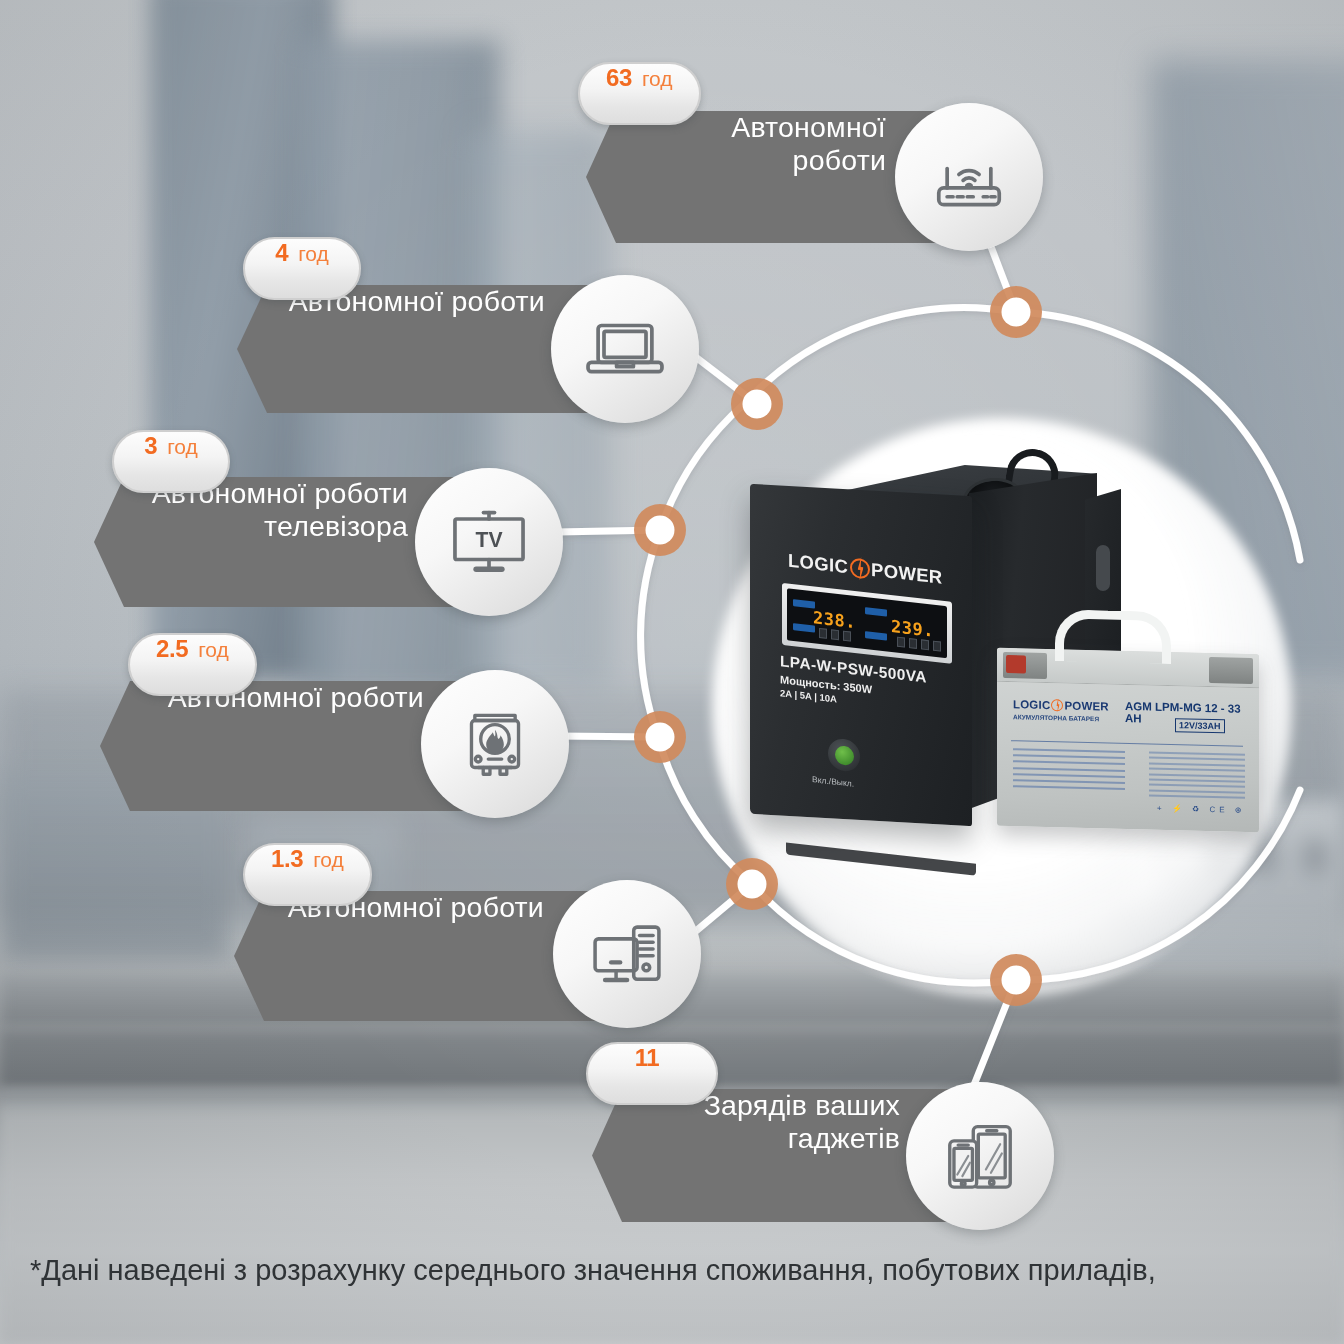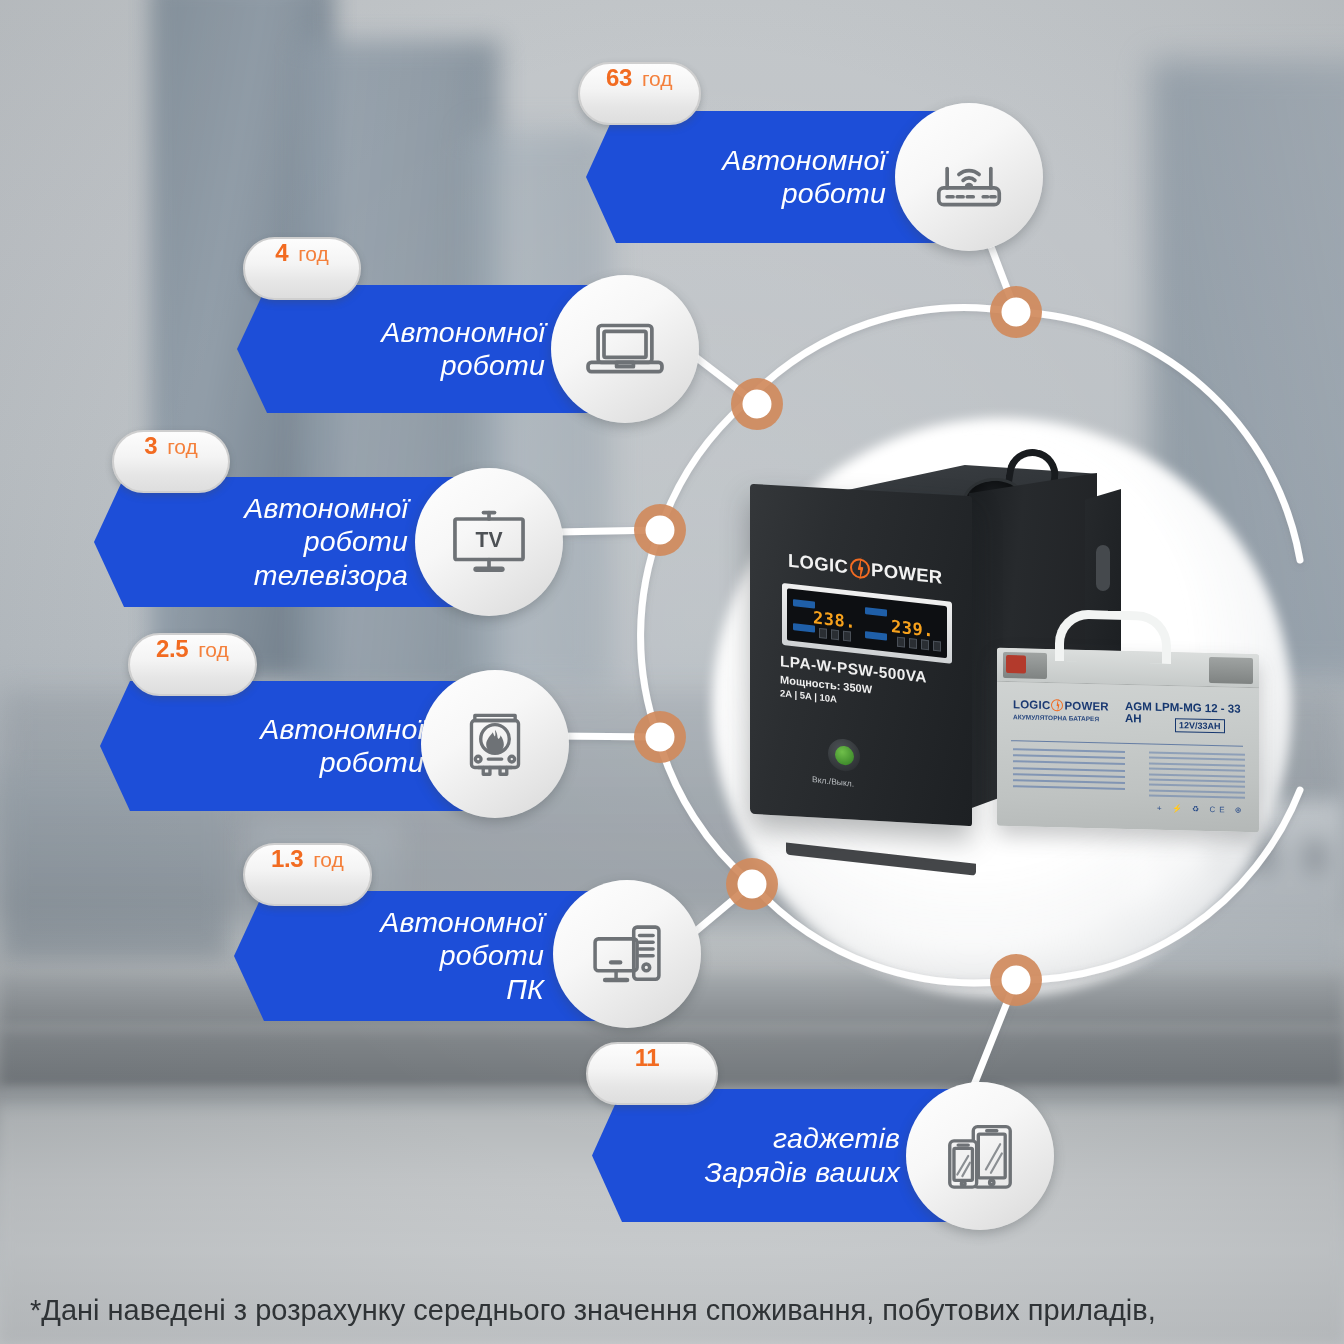--- a/index.html
+++ b/index.html
@@ -86,22 +86,22 @@
   }
 
   
   svg.net { position:absolute; left:0; top:0; width:1344px; height:1344px; }
 
   
   .callout { position:absolute; }
   .flag {
     position:relative;
     height:118px;
-    background:#1d4ed8;
-    display:flex; align-items:center;font-style:italic;
+    background:#737373;
+    display:flex; align-items:flex-start;
   }
   
   .flag.left-arrow {
     clip-path: polygon(30px 0, 100% 0, 100% 100%, 30px 100%, 0 50%);
     padding-left:48px;
   }
   .flag.right-cap { border-top-right-radius:59px; border-bottom-right-radius:59px; }
 
   .flag-text {
     color:#ffffff;
@@ -145,21 +145,20 @@
     z-index:7;
   }
   .icon-circle svg { width:84px; height:84px; }
   .icon-circle.tv svg { width:92px; height:92px; }
 
   
   .footnote {
     position:absolute; left:30px; top:1250px; width:1290px;
     color:#2f3336; font-size:29px; line-height:1.42;
     font-family:"Liberation Sans", sans-serif;
-    margin-top:40px;
   }
 
   
   .product { position:absolute; left:735px; top:455px; width:530px; height:400px; z-index:5; }
 
   .ups-body {
     position:absolute; left:15px; top:35px; width:222px; height:330px;
     background:linear-gradient(103deg,#34373a 0%, #2b2e31 30%, #232629 70%, #1d2023 100%);
     border-radius:4px 3px 3px 5px;
     box-shadow:0 14px 28px rgba(40,45,50,.35);
@@ -513,21 +512,20 @@
 </div>
 
 <div class="callout" style="left:243px; top:843px; width:470px;">
   <div class="badge" style="left:0; top:0;">
     <span class="num">1.3</span>
     <span class="unit">год</span>
   </div>
   <div class="flag left-arrow right-cap" style="position:absolute; left:-9px; top:48px; width:430px; height:130px;">
     <div class="flag-text" style="padding-right:120px;">
       <div>Автономної роботи</div>
-      <div>ПК</div>
     </div>
   </div>
   <div class="icon-circle" style="left:310px; top:37px;">
     <svg viewBox="0 0 100 100">
       <g fill="none" stroke="#6e7276" stroke-width="4.2" stroke-linecap="round" stroke-linejoin="round">
         <rect x="58" y="18" width="30" height="62" rx="4"></rect>
         <line x1="65" y1="28" x2="81" y2="28"></line>
         <line x1="65" y1="36" x2="81" y2="36"></line>
         <line x1="65" y1="44" x2="81" y2="44"></line>
         <line x1="65" y1="52" x2="81" y2="52"></line>
@@ -541,22 +539,22 @@
   </div>
 </div>
 
 <div class="callout" style="left:586px; top:1042px; width:470px;">
   <div class="badge" style="left:0; top:0; min-width:132px;">
     <span class="num">11</span>
     <span class="unit"></span>
   </div>
   <div class="flag left-arrow right-cap" style="position:absolute; left:6px; top:47px; width:428px; height:133px;">
     <div class="flag-text" style="padding-right:120px;">
+      <div>Зарядів ваших</div>
       <div>гаджетів</div>
-      <div>Зарядів ваших</div>
     </div>
   </div>
   <div class="icon-circle" style="left:320px; top:40px;">
     <svg viewBox="0 0 100 100">
       <g fill="none" stroke="#6e7276" stroke-width="4" stroke-linecap="round" stroke-linejoin="round">
         <rect x="42" y="15" width="44" height="72" rx="5"></rect>
         <rect x="48" y="24" width="32" height="52" rx="1.5"></rect>
         <line x1="58" y1="20" x2="70" y2="20"></line>
         <circle cx="64" cy="81.5" r="2.6"></circle>
         <rect x="14" y="32" width="32" height="55" rx="5" fill="#f2f2f2"></rect>

